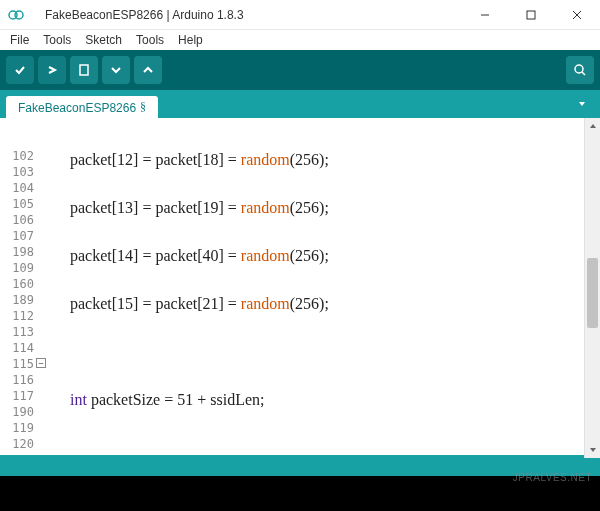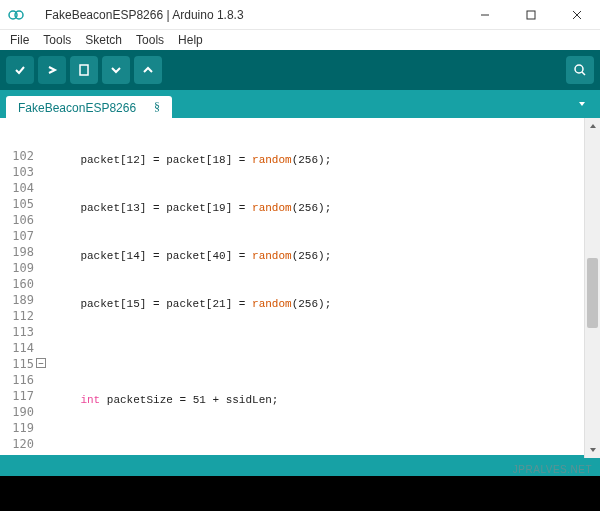--- a/index.html
+++ b/index.html
@@ -11,35 +11,35 @@
   .winbtn { width: 46px; display: flex; align-items: center; justify-content: center; color: #333; }
   .winbtn svg { width: 10px; height: 10px; }
   .menubar { height: 20px; background: #fff; display: flex; align-items: center; padding: 0 4px; gap: 2px; }
   .menuitem { padding: 2px 6px; color: #333; font-size: 12px; }
   .toolbar { height: 40px; background: #006468; display: flex; align-items: center; padding: 0 6px; gap: 4px; }
   .toolbtn { width: 28px; height: 28px; border-radius: 4px; background: #0f7d81; display: flex; align-items: center; justify-content: center; color: #fff; }
   .toolbtn.sq { border-radius: 4px; background: #17868a; }
   .toolbar .spacer { flex: 1; }
   .toolbar .serialbtn { width: 28px; height: 28px; border-radius:4px; background:#17868a; display:flex; align-items:center; justify-content:center; color:#fff; }
   .tabbar { height: 28px; background: #17a1a5; display: flex; align-items: flex-end; padding: 0 6px; }
-  .tab { background: #fff; color: #0f7d81; padding: 4px 12px 3px 12px; border-top-left-radius: 3px; border-top-right-radius: 3px; font-size: 12px; display:flex; align-items:center; gap:18px;}
+  .tab { background: #fff; color: #0f7d81; padding: 4px 12px 3px 12px; border-top-left-radius: 3px; border-top-right-radius: 3px; font-size: 12px; display:flex; align-items:center; gap:4px;}
   .tab .dirty { font-family: "Segoe UI Symbol"; font-size:12px; color:#0f7d81;}
   .tabbar .spacer { flex:1; }
   .tabdrop { width: 16px; height:16px; color:#fff; margin: 0 4px 6px 0; display:flex; align-items:center; justify-content:center; }
   .editor-wrap { height: 340px; background:#fff; display:flex; overflow:hidden; border-bottom: 3px solid #17a1a5;}
   .gutter { width: 40px; background:#fff; color:#888; text-align:right; padding: 2px 6px 0 0; font-family: Consolas, monospace; font-size: 12px; line-height: 16px; margin-top: 28px; }
   .gutter .ln { height:16px; position:relative;}
   .gutter .fold { position:absolute; right:-12px; top:2px; width:10px; height:10px; border:1px solid #888; font-size:9px; line-height:8px; text-align:center; background:#fff; color:#555;}
-  .code { flex:1; font-family: Liberation Mono, monospace; font-size: 11px; line-height: 16px; padding: 2px 0 0 14px; white-space: pre; color:#222; position:relative;}
+  .code { flex:1; font-family: Liberation Serif, serif; font-size: 16px; line-height: 16px; padding: 2px 0 0 14px; white-space: pre; color:#222; position:relative;}
   .code .row { height:16px; }
-  .kw { color:#ec4899;text-align:center; }
+  .kw { color:#4c1d95;text-align:center; }
   .fn { color:#d35400; }
   .msgbar { height: 18px; background: #17a1a5; }
   .console { height: 42px; background: #000; }
-  .watermark { position:absolute; right:8px; bottom:36px; color:#888; font-size:10px; opacity:0.6; letter-spacing:0.5px;}
+  .watermark { position:absolute; right:8px; bottom:28px; color:#888; font-size:10px; opacity:0.6; letter-spacing:0.5px;}
   .scroll-v { position:absolute; right:0; top:118px; width:16px; height:340px; background:#f0f0f0; border-left:1px solid #e0e0e0;}
   .scroll-v .thumb { position:absolute; left:2px; right:2px; top:140px; height:70px; background:#c2c2c2; border-radius:2px;}
   .scroll-v .arr { position:absolute; left:0; right:0; height:16px; display:flex; align-items:center; justify-content:center; color:#666;}
   .scroll-v .arr.top{top:0;} .scroll-v .arr.bot{bottom:0;}
 </style>
 </head>
 <body>
 
 <div class="titlebar">
   <span class="icon">

